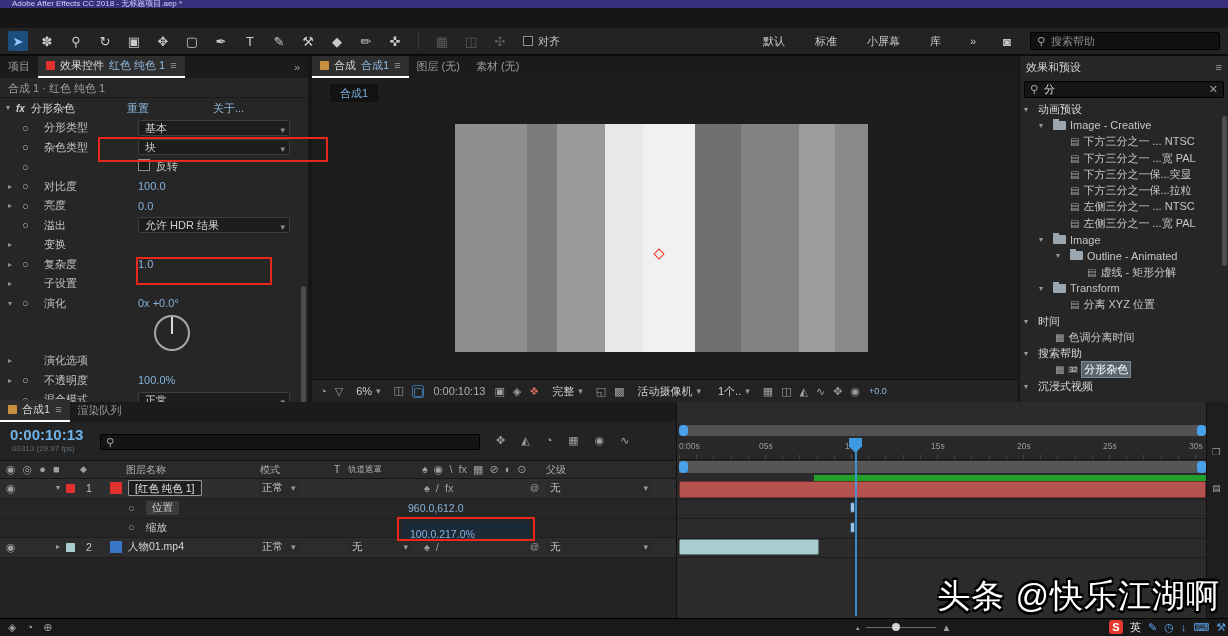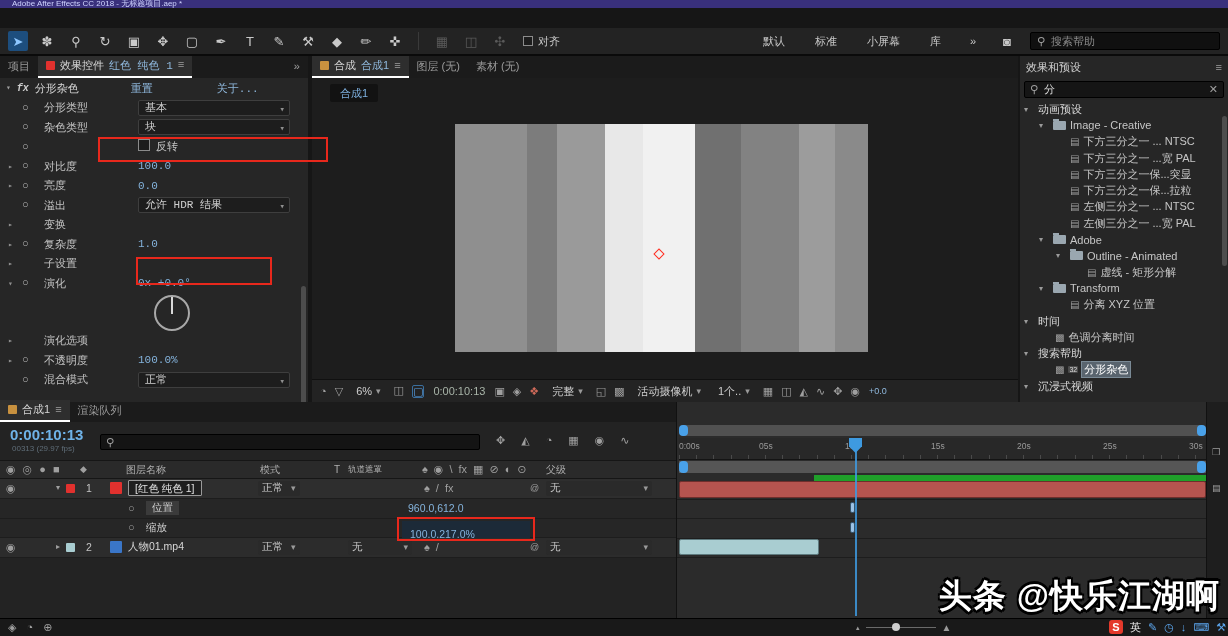--- a/index.html
+++ b/index.html
@@ -34,21 +34,21 @@
   
   .panel { background:#262626; }
   .tabstrip { display:flex; align-items:flex-end; background:#1b1b1b; height:22px; font-size:11px; }
   .tab { padding:3px 8px 4px 8px; color:#9b9b9b; display:flex; gap:5px; align-items:center; height:22px; }
   .tab.active { background:#2e2e2e; color:#d6d6d6; border-bottom:2px solid #ffffff; }
   .mini-sq { width:9px; height:9px; display:inline-block; border-radius:1px; }
   .blue-txt { color:#8fb8dd; }
   .caret { color:#9a9a9a; font-size:9px; }
 
   
-  #fxpanel { left:0; top:56px; width:308px; height:346px; overflow:hidden;font-family:Liberation Mono, monospace; }
+  #fxpanel { left:0; top:56px; width:308px; height:346px; overflow:hidden; }
   #fx-src { height:20px; line-height:20px; padding-left:8px; color:#9f9f9f; background:#262626;
             border-bottom:1px solid #1a1a1a; }
   .fxhead { display:flex; align-items:center; height:20px; padding-left:6px; gap:6px; }
   .fxbadge { font-style:italic; font-weight:bold; color:#cfcfcf; font-size:10px; }
   .linkb { color:#8fb8dd; }
   .p-row { display:flex; align-items:center; height:19.5px; padding-left:8px; }
   .p-row .tw { width:14px; color:#8f8f8f; font-size:8px; }
   .p-row .sw { width:22px; color:#b9b9b9; font-size:11px; }
   .p-row .lbl { width:94px; color:#c2c2c2; white-space:nowrap; overflow:hidden; }
   .p-row .ctl { position:relative; white-space:nowrap; }
@@ -142,21 +142,21 @@
   #zoomslider { position:absolute; left:856px; top:622px; display:flex; align-items:center; gap:6px; color:#9a9a9a; }
   .slide-line { width:70px; height:1px; background:#6a6a6a; position:relative; }
   .slide-knob { position:absolute; left:26px; top:-4px; width:8px; height:8px; background:#cfcfcf; border-radius:50%; }
   #taskbar { position:absolute; right:2px; top:619px; display:flex; align-items:center; gap:7px; height:16px; }
   #sogou-logo { width:14px; height:14px; background:#e4392b; color:#fff; font-weight:bold; font-size:11px;
                 display:flex; align-items:center; justify-content:center; border-radius:3px; }
   #ime-label { color:#eee; font-size:11px; }
   .tb-ico { color:#5aa2e8; font-size:11px; }
 
   .annotation { position:absolute; border:2px solid var(--annotation_red); z-index:40; }
-  #watermark { position:absolute; right:8px; top:574px; z-index:50; font-size:33px; font-weight:bold; color:#fff;
+  #watermark { position:absolute; right:8px; top:574px; z-index:50; font-size:33px; font-weight:normal; color:#fff;
                letter-spacing:1px; white-space:nowrap;
                text-shadow:-2px -2px 0 #000, 2px -2px 0 #000, -2px 2px 0 #000, 2px 2px 0 #000, 0 3px 0 #000, 0 -3px 0 #000;margin-left:9px; }
 </style>
 </head>
 <body>
 
 <div class="app">
 
   <div id="titlebar" class="abs">
     <span>Adobe After Effects CC 2018 - 无标题项目.aep *</span>
@@ -210,20 +210,21 @@
       <span class="tab">项目</span>
       <span class="tab active">
         <span class="mini-sq" style="background:var(--solid_red)"></span>
         <span>效果控件</span>
         <span class="blue-txt">红色 纯色 1</span>
         <span class="icon">≡</span>
       </span>
       <span style="flex:1"></span>
       <span class="tab">»</span>
     </div>
+    <div id="fx-src">合成 1 · 红色 纯色 1</div>
     <div class="fxhead">
       <span class="tw icon" style="font-size:8px">▾</span>
       <span class="fxbadge">fx</span>
       <span style="color:#d6d6d6">分形杂色</span>
       <span style="width:40px"></span>
       <span class="linkb">重置</span>
       <span style="width:52px"></span>
       <span class="linkb">关于...</span>
     </div>
     <div>
@@ -436,21 +437,21 @@
         <span class="tw">▾</span>
 
         <span class="pic">▤</span>
 
         <span class="t-label">左侧三分之一 ...宽 PAL</span>
       </div>
         <div class="tree-row folder" style="padding-left: 19px;">
         <span class="tw">▾</span>
         <span class="fold"></span>
 
-        <span class="t-label">Adobe</span>
+        <span class="t-label">Image</span>
       </div>
         <div class="tree-row folder" style="padding-left: 36px;">
         <span class="tw">▾</span>
         <span class="fold"></span>
 
         <span class="t-label">Outline - Animated</span>
       </div>
         <div class="tree-row preset" style="padding-left: 53px;">
         <span class="tw">▾</span>
 

